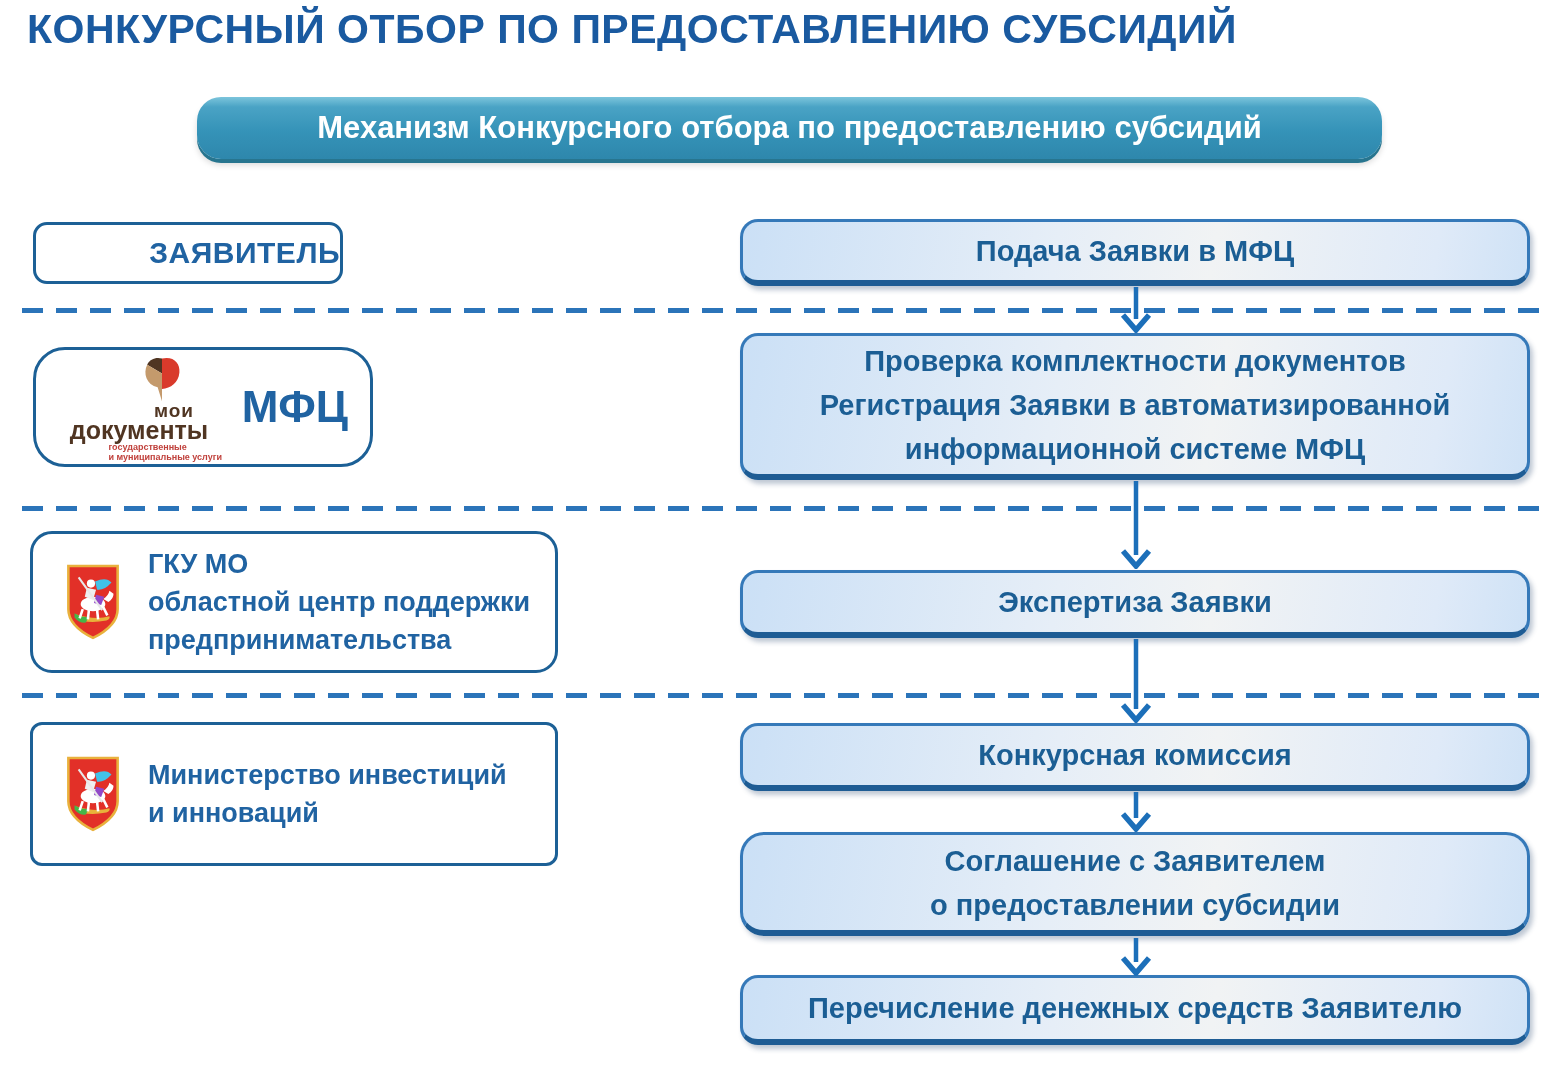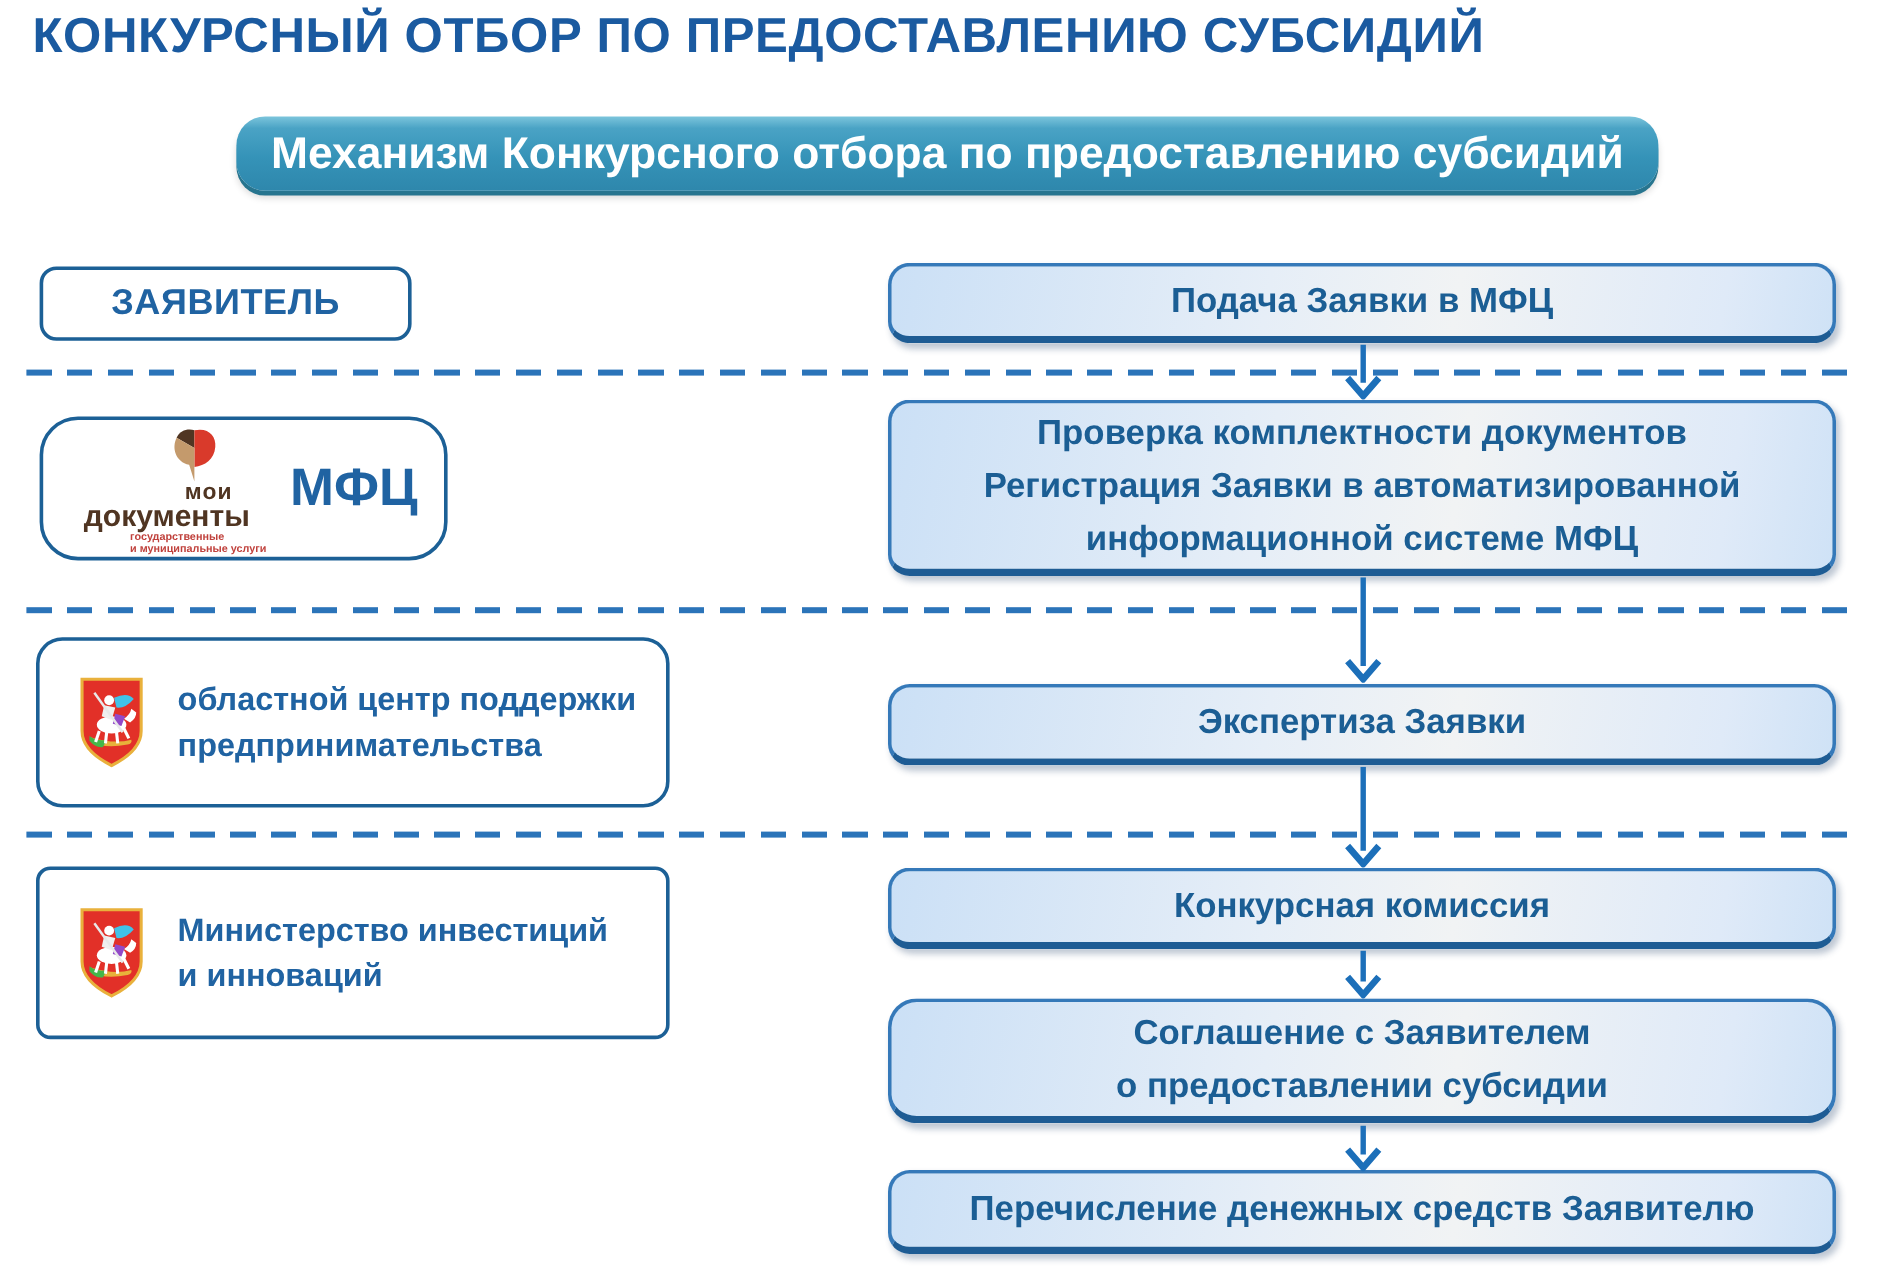--- a/index.html
+++ b/index.html
@@ -14,36 +14,36 @@
     font-size:41px; font-weight:bold; color:#1A5AA0; letter-spacing:.5px;
     white-space:nowrap;
   }
   
   .banner {
     position:absolute; left:197px; top:97px; width:1185px; height:62px;
     border-radius:24px;
     background:linear-gradient(180deg,#7CC5DC 0%,#4AA3C5 16%,#3593B8 55%,#2E87AC 100%);
     box-shadow:0 4px 0 #27758F, 0 6px 6px rgba(0,0,0,.15);
     display:flex; align-items:center; justify-content:center;
-    color:#ffffff; font-size:37px; font-weight:bold; white-space:nowrap;text-align:center;
+    color:#ffffff; font-size:31px; font-weight:bold; white-space:nowrap;text-align:center;
   }
   
   .lane-divider {
     position:absolute; left:22px; width:1518px; height:5px;
     background:repeating-linear-gradient(to right,#2B74B9 0 21px,transparent 21px 34px);
   }
   .d1 { top:308px; } .d2 { top:506px; } .d3 { top:693px; }
   
   .actor-box {
     position:absolute; background:#ffffff;
     border:3px solid #1C6096;
   }
   .applicant {
     left:33px; top:222px; width:310px; height:62px; border-radius:14px;
-    display:flex; align-items:center; justify-content:center;
+    display:flex; align-items:center; justify-content:flex-end;
     font-size:30px; font-weight:bold; color:#2063A2; letter-spacing:.5px;
   }
   .mfc { left:33px; top:347px; width:340px; height:120px; border-radius:32px;padding-left:20px; }
   .gku { left:30px; top:531px; width:528px; height:142px; border-radius:22px; }
   .ministry { left:30px; top:722px; width:528px; height:144px; border-radius:12px;padding-left:12px; }
   .actor-lines {
     position:absolute; left:115px; top:50%; transform:translateY(-50%);
     font-size:27px; font-weight:bold; color:#2063A2; line-height:38px;
     white-space:nowrap;
   }
@@ -139,20 +139,21 @@
         <line x1="31" y1="46" x2="32" y2="55"></line>
         <line x1="37" y1="43" x2="41" y2="51"></line>
       </g>
       <circle cx="25" cy="20" r="4" fill="#FFFFFF"></circle>
       <path d="M21 24 l9 2 l-3 10 l-8 -3 z" fill="#EFEFEF"></path>
       <path d="M29 18 q11 -5 16 1 q-7 8 -14 7 z" fill="#41C2E8"></path>
       <path d="M30 31 l8 2 l-3 8 l-7 -2 z" fill="#9249C8"></path>
       <line x1="13" y1="14" x2="36" y2="46" stroke="#E8E8E8" stroke-width="2"></line>
     </svg>
     <div class="actor-lines">
+      <div>ГКУ МО</div>
       <div>областной центр поддержки</div>
       <div>предпринимательства</div>
     </div>
   </div>
 
   <div class="actor-box ministry">
     <svg class="crest" viewBox="0 0 54 76">
       <path d="M3 3 h48 v42 q0 16 -24 28 q-24 -12 -24 -28 z" fill="#E23028" stroke="#E9B13C" stroke-width="2.5"></path>
       <path d="M10 53 q10 7 30 3 q4 -1 3 -4 q-14 4 -33 -2 z" fill="#E8B23A"></path>
       <path d="M9 49 q7 5 14 3 l-3 6 q-6 1 -11 -5 z" fill="#44B649"></path>

